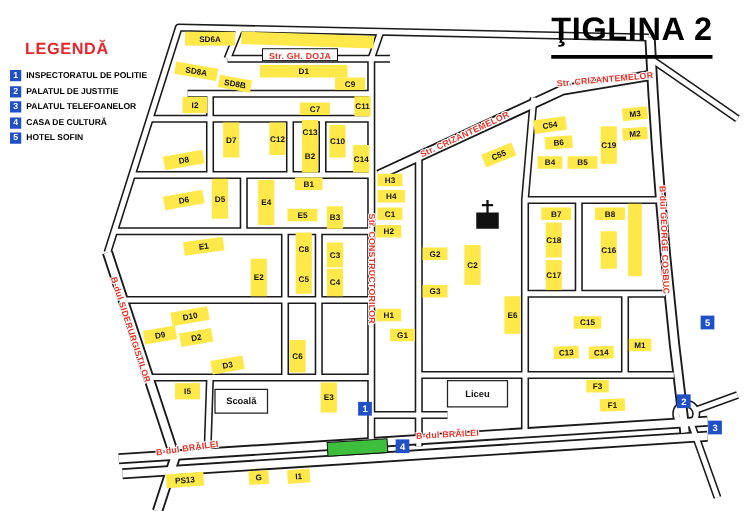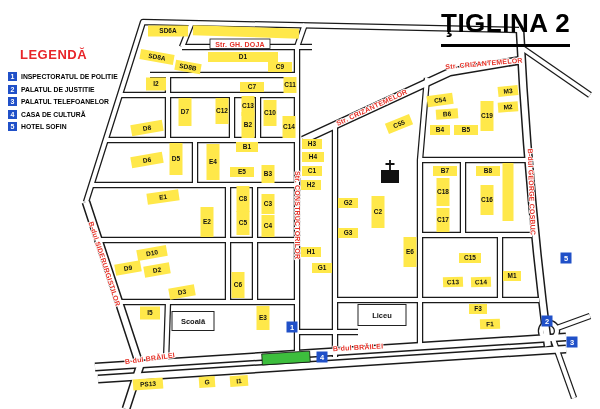--- a/index.html
+++ b/index.html
@@ -16,21 +16,21 @@
   #roads-fill .rd-minor{stroke-width:4;}
 
   .bl{font-size:6.5px;font-weight:700;fill:#111;text-anchor:middle;}
   .sl{font-size:7px;font-weight:700;fill:#e53228;text-anchor:middle;paint-order:stroke;stroke:#ffffff;stroke-width:1.6px;letter-spacing:.2px;}
   .pl{font-size:7.5px;font-weight:700;fill:#111;text-anchor:middle;}
   .mk{font-size:7.5px;font-weight:700;fill:#fff;text-anchor:middle;}
 
   .page-title{position:absolute;left:441px;top:8px;font-size:26px;font-weight:800;color:#000;
     letter-spacing:.5px;border-bottom:3px solid #000;padding-bottom:5px;}
   .legend{position:absolute;left:8px;top:30px;width:132px;}
-  .legend-heading{color:#e8262a;font-size:13px;font-weight:800;letter-spacing:.5px;margin:17px 0 10px 12px;}
+  .legend-heading{color:#e8262a;font-size:13px;font-weight:800;letter-spacing:.5px;margin:1px 0 10px 12px;}
   .legend ul{list-style:none;margin:0;padding:0;}
   .legend li{display:flex;align-items:center;margin-bottom:3.5px;}
   .lnum{width:9px;height:9px;min-width:9px;background:#2050c8;color:#fff;font-size:7px;font-weight:700;
     display:flex;align-items:center;justify-content:center;margin-right:4px;}
   .ltext{font-size:6.8px;font-weight:700;color:#000;white-space:nowrap;}
 </style>
 </head>
 <body>
 
 <div class="stage">

